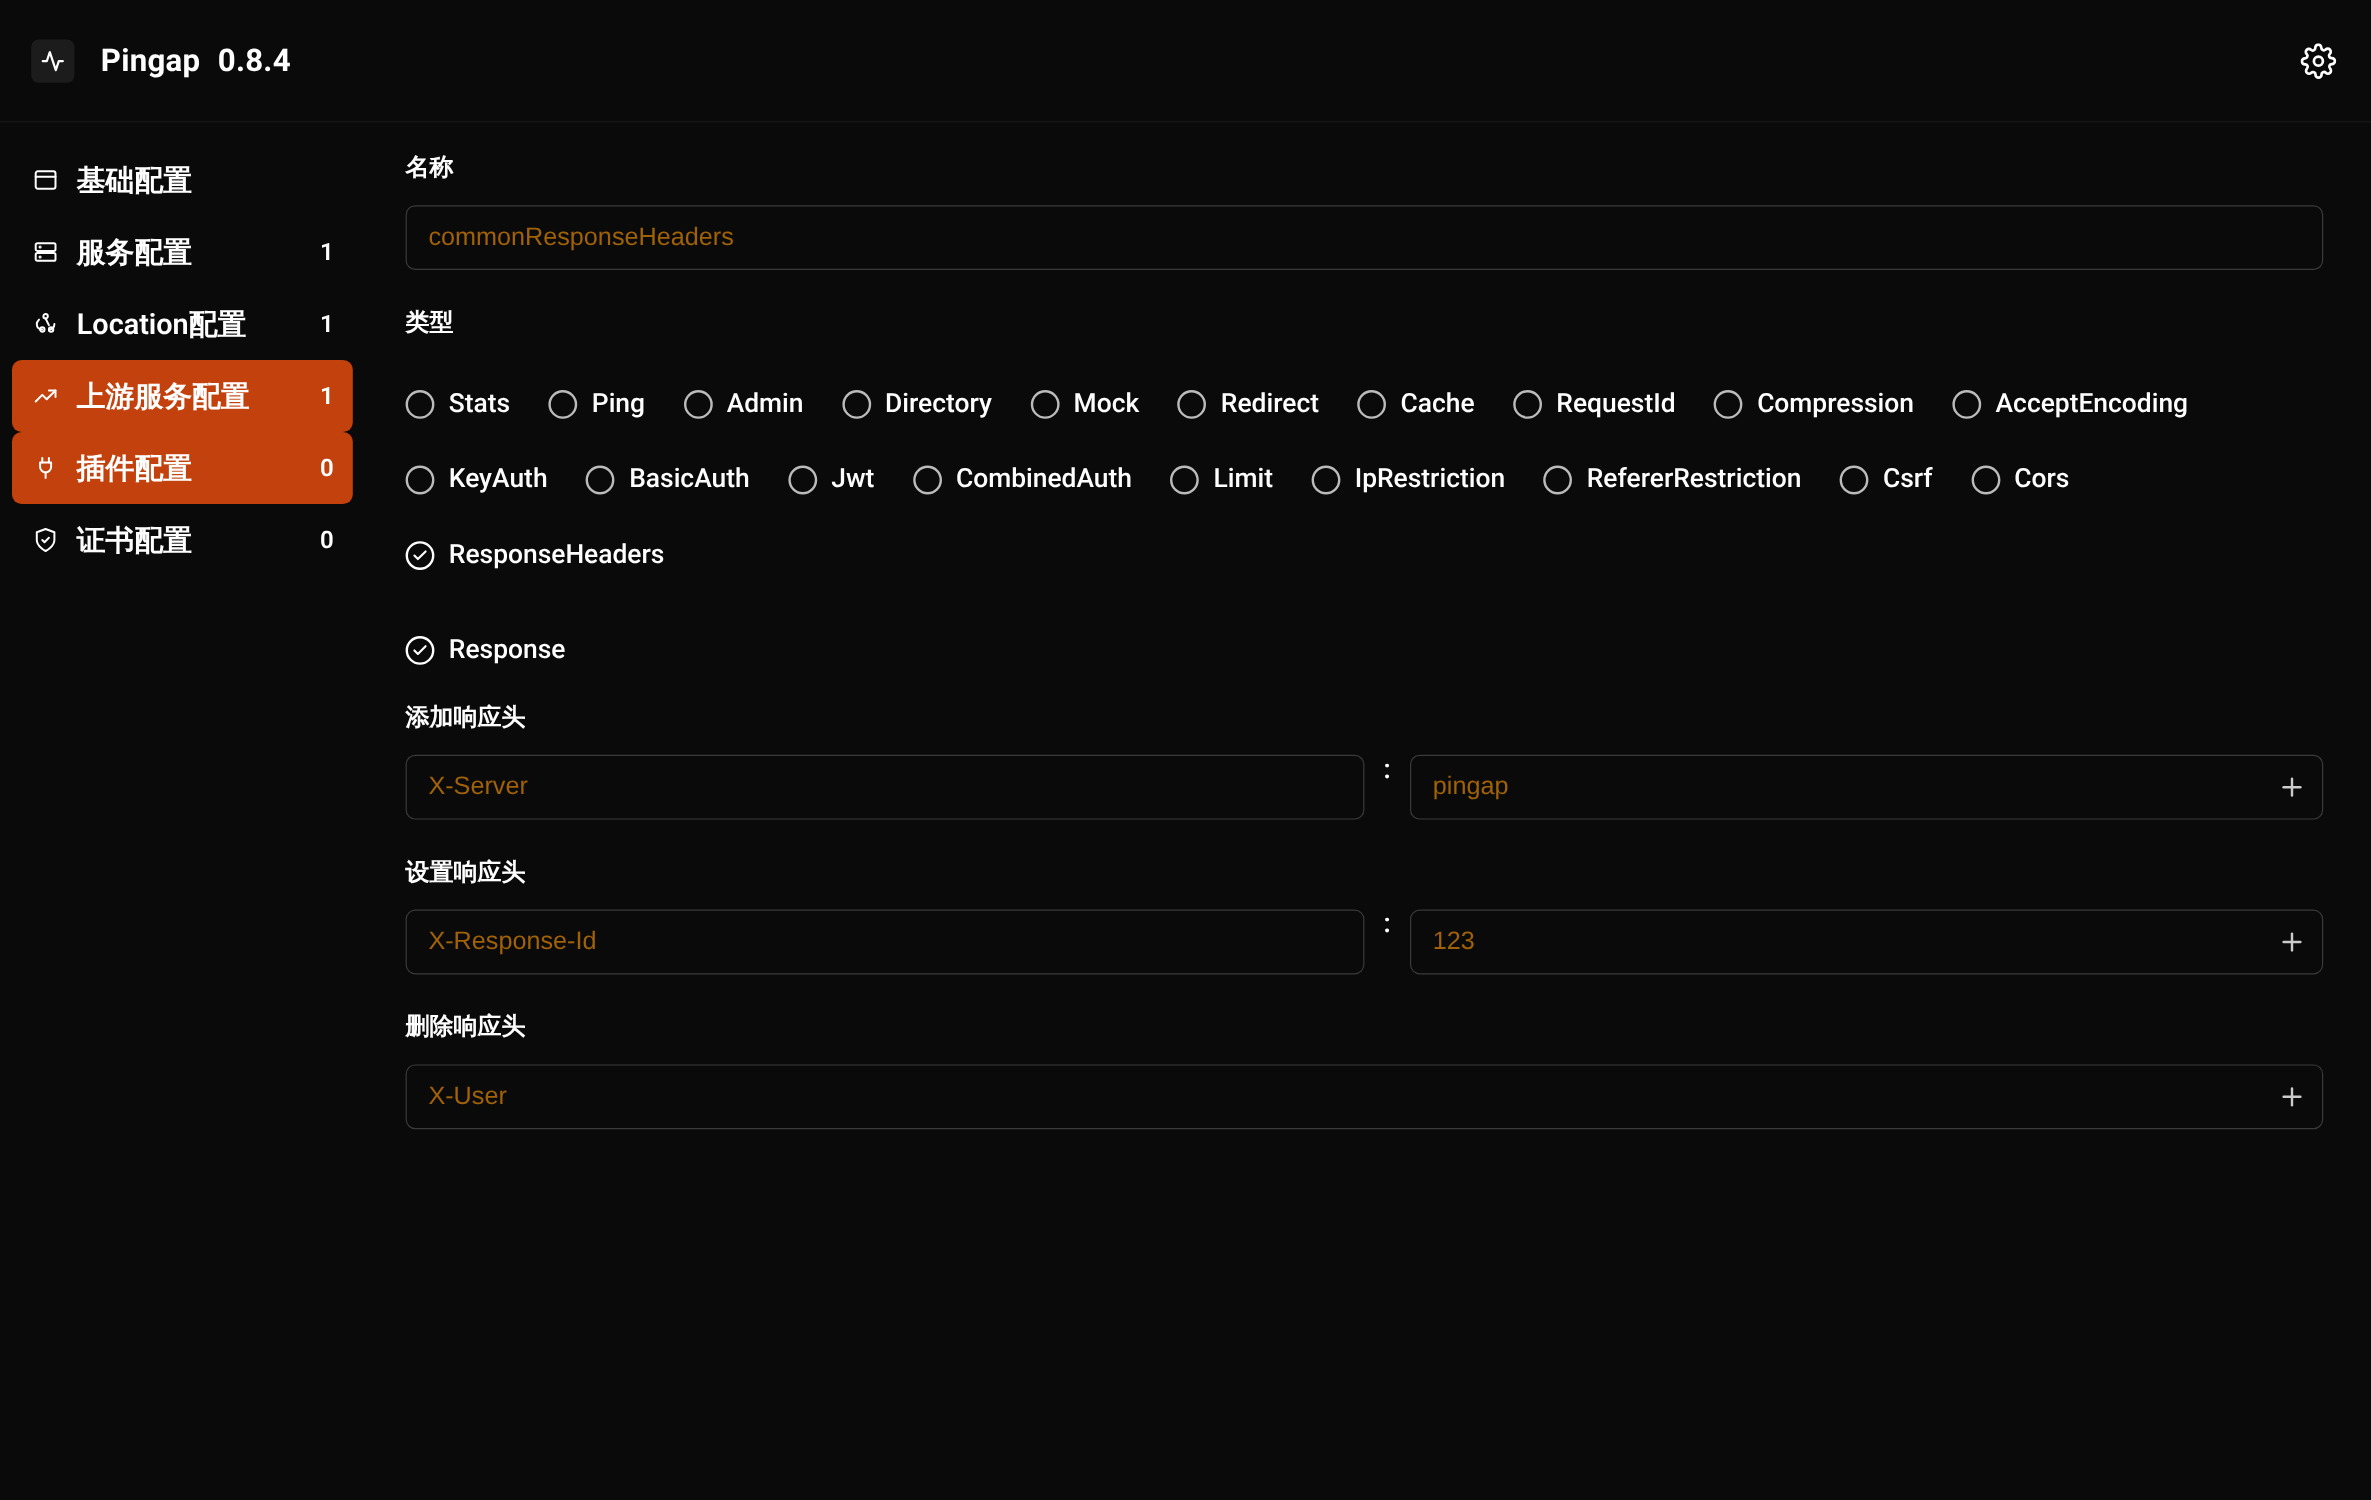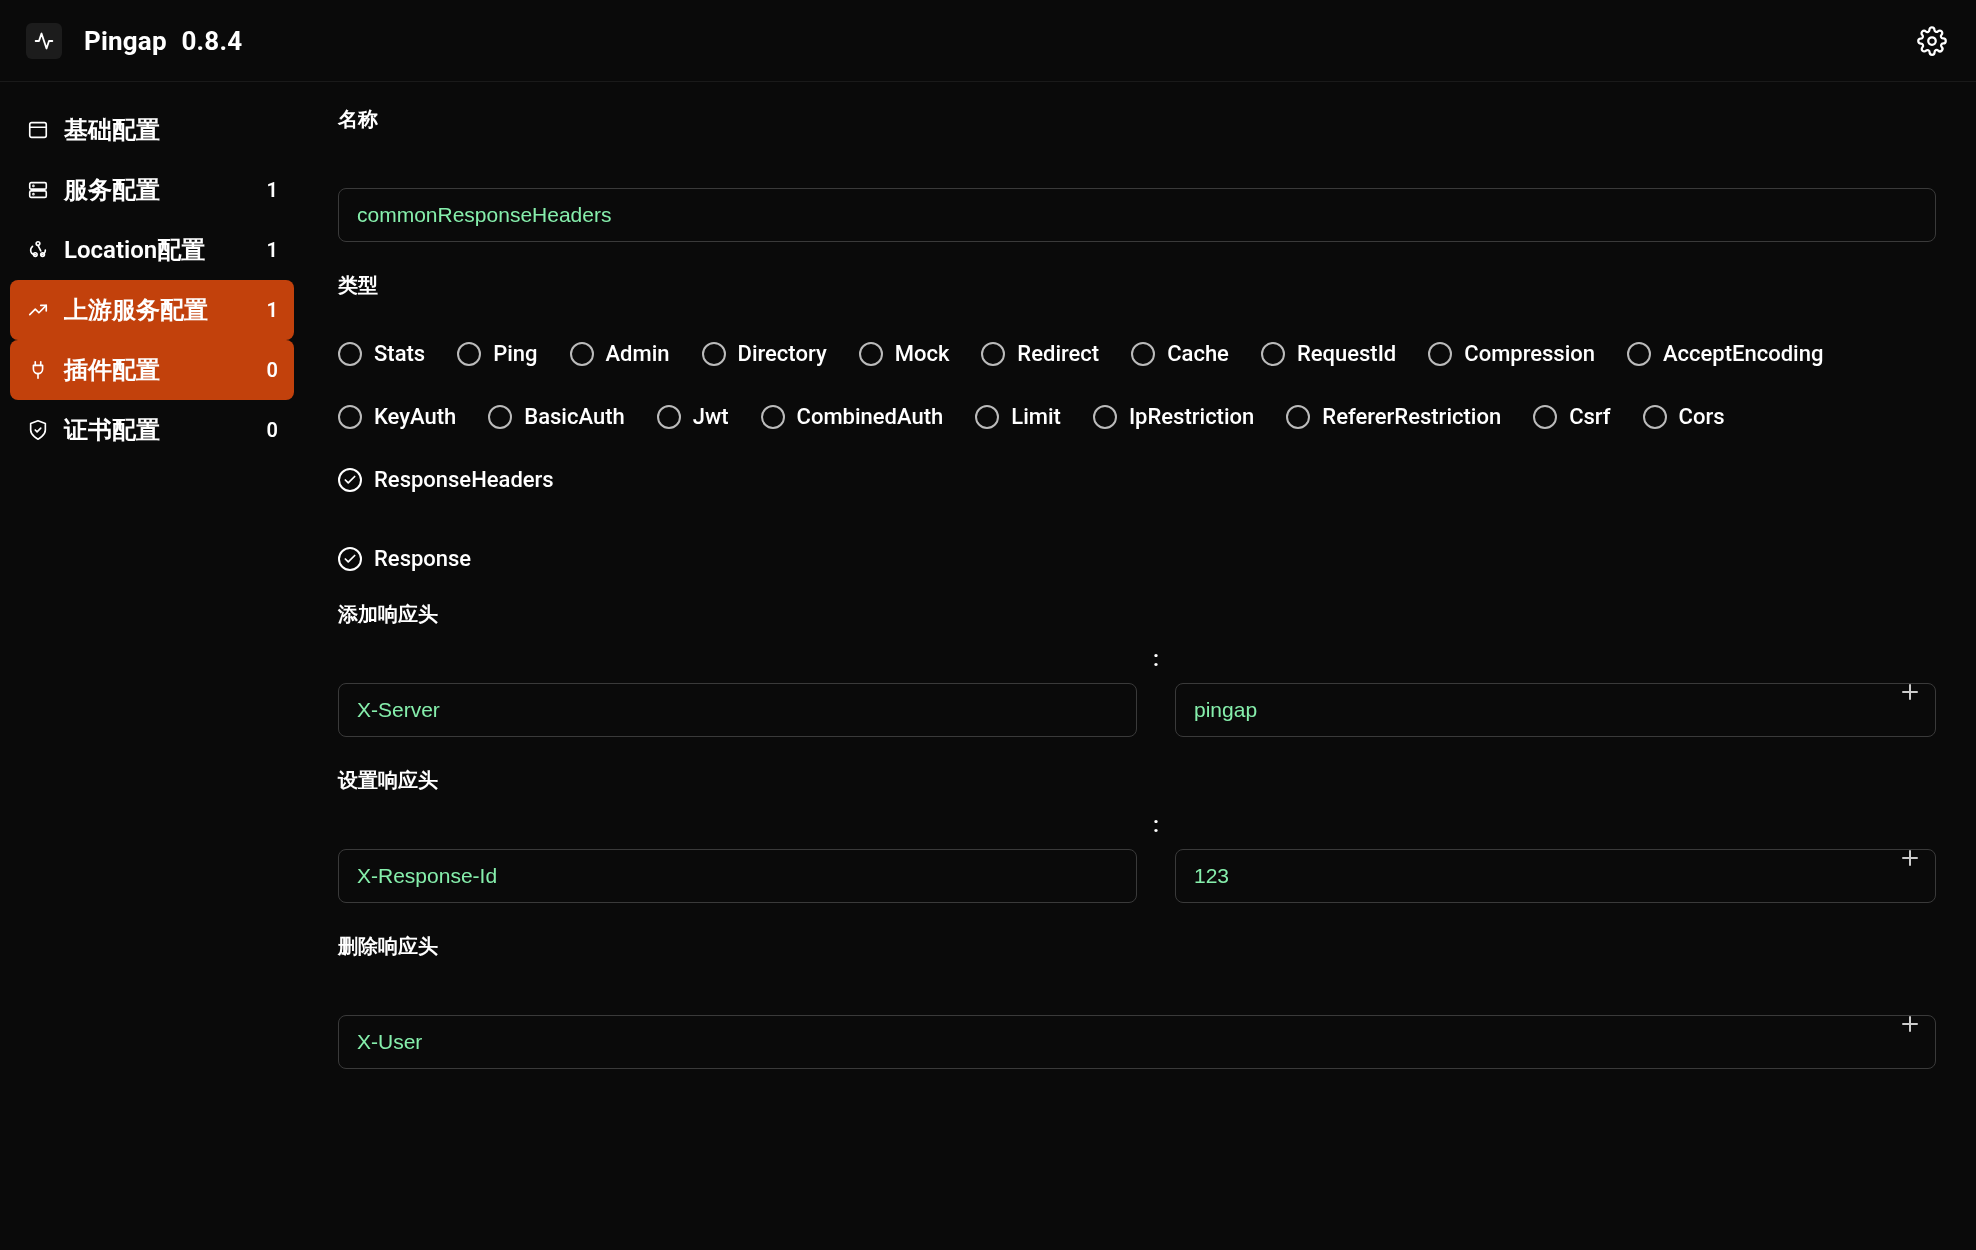--- a/index.html
+++ b/index.html
@@ -5,21 +5,21 @@
   * { box-sizing: border-box; margin: 0; padding: 0; }
   html, body { height: 100%; }
   body {
     background: #0a0a0a;
     color: #ffffff;
     font-family: -apple-system, BlinkMacSystemFont, "Segoe UI", Roboto, sans-serif;
     font-size: 20px;
     overflow: hidden;
   }
   .header {
-    height: 82px;
+    height: 102px;
     display: flex;
     align-items: center;
     justify-content: space-between;
     padding: 0 26px;
     border-bottom: 1px solid #1a1a1a;
   }
   .header-left {
     display: flex;
     align-items: center;
     gap: 22px;
@@ -106,24 +106,23 @@
   }
   .section { margin-bottom: 30px; }
 
   .text-input {
     width: 100%;
     height: 54px;
     background: transparent;
     border: 1px solid #3a3a3a;
     border-radius: 8px;
     padding: 1px 18px;
-    color: #86efac;
+    color: #a16207;
     font-size: 21px;
     outline: none;
-    margin-top: 37px;
   }
 
   .radio-group {
     display: flex;
     flex-wrap: wrap;
     gap: 14px 32px;
   }
   .radio-item {
     display: flex;
     align-items: center;

